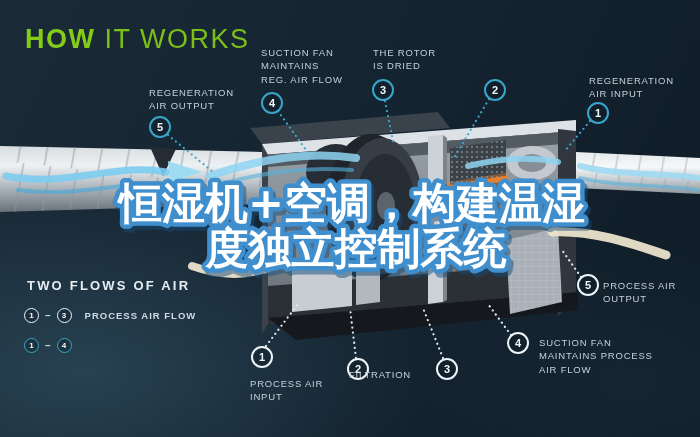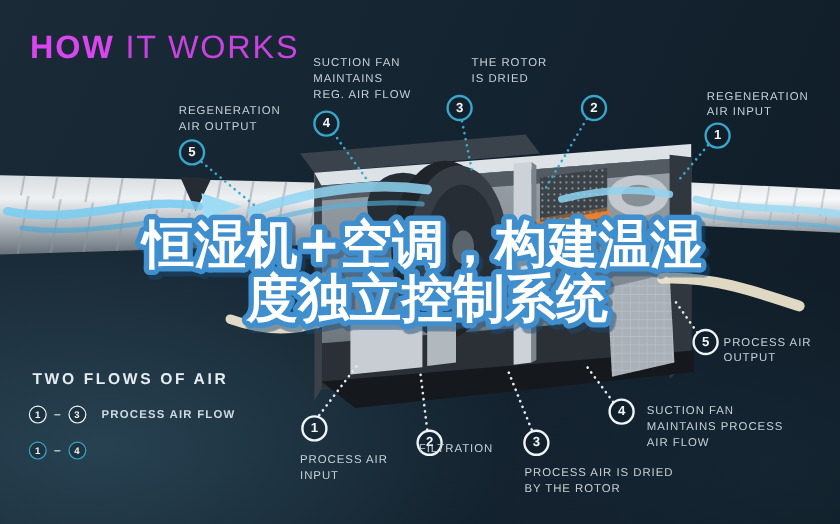--- a/index.html
+++ b/index.html
@@ -8,30 +8,30 @@
     background:
       radial-gradient(90% 75% at 12% 85%, rgba(62,104,122,.42), rgba(62,104,122,0) 55%),
       radial-gradient(70% 60% at 92% 88%, rgba(24,44,56,.55), rgba(24,44,56,0) 60%),
       linear-gradient(115deg,#1a2a37 0%,#152431 45%,#0f1c27 100%);}
   .art,.cn{position:absolute;inset:0;width:700px;height:437px;}
   .art{z-index:2;}
   .cn{z-index:6;pointer-events:none;}
   .cn-text{font-family:"DejaVu Sans",sans-serif;font-weight:700;font-size:43px;
     fill:#ffffff;stroke:#3f8ecd;stroke-width:9px;paint-order:stroke;stroke-linejoin:round;
     filter:drop-shadow(3px 4px 0 rgba(26,75,120,.5));}
-  .title{position:absolute;left:25px;top:24px;z-index:4;font-size:27px;letter-spacing:1.5px;color:#d946ef;white-space:nowrap;}
+  .title{position:absolute;left:25px;top:24px;z-index:4;font-size:27px;letter-spacing:1.5px;color:#84cc16;white-space:nowrap;}
   .t-bold{font-weight:700;}
   .t-light{font-weight:400;opacity:.92;}
   .badge{position:absolute;width:22px;height:22px;border-radius:50%;border:2px solid #eef4f7;
     box-sizing:border-box;display:flex;align-items:center;justify-content:center;
     font-size:11px;font-weight:700;color:#f2f6f9;background:rgba(12,25,35,.3);z-index:4;}
   .badge.cyan{border-color:#38a6ca;}
   .clabel{position:absolute;font-size:9.5px;line-height:1.42;font-weight:400;letter-spacing:.8px;
     color:#c5d1da;white-space:pre-line;z-index:4;}
-  .legend{position:absolute;left:24px;top:308px;width:220px;height:92px;z-index:4;}
+  .legend{position:absolute;left:24px;top:278px;width:220px;height:92px;z-index:4;}
   .legend-title{position:absolute;left:3px;top:0;font-size:13px;font-weight:700;letter-spacing:2.2px;color:#e6edf2;white-space:nowrap;}
   .legend-row{position:absolute;left:0;display:flex;align-items:center;}
   .row-process{top:30px;}
   .row-regen{top:60px;}
   .mini-badge{width:15px;height:15px;border-radius:50%;border:1.5px solid #eef4f7;box-sizing:border-box;
     display:flex;align-items:center;justify-content:center;font-size:8px;font-weight:700;color:#f2f6f9;
     background:rgba(12,25,35,.3);}
   .mini-badge.cyan{border-color:#38a6ca;}
   .legend-dash{margin:0 6px;font-size:10px;font-weight:700;color:#cdd8e0;}
   .legend-label{margin-left:13px;font-size:9.5px;font-weight:700;letter-spacing:1px;color:#cfdae2;white-space:nowrap;}
@@ -158,21 +158,21 @@
       <span>5</span>
     </div>
 
   <div class="clabel" style="left:261px;top:46px;">SUCTION FAN
 MAINTAINS
 REG. AIR FLOW</div>
   <div class="badge cyan" style="left:261px;top:92px;">
       <span>4</span>
     </div>
 
-  <div class="clabel" style="left:373px;top:46px;margin-left:20px;">THE ROTOR
+  <div class="clabel" style="left:373px;top:46px;">THE ROTOR
 IS DRIED</div>
   <div class="badge cyan" style="left:372px;top:79px;">
       <span>3</span>
     </div>
 
   <div class="badge cyan" style="left:484px;top:79px;">
       <span>2</span>
     </div>
 
   <div class="clabel" style="left:589px;top:74px;">REGENERATION
@@ -188,22 +188,20 @@
 INPUT</div>
 
   <div class="badge" style="left:347px;top:358px;">
       <span>2</span>
     </div>
   <div class="clabel" style="left:349px;top:368px;">FILTRATION</div>
 
   <div class="badge" style="left:436px;top:358px;">
       <span>3</span>
     </div>
-  <div class="clabel" style="left:437px;top:388px;">PROCESS AIR IS DRIED
-BY THE ROTOR</div>
 
   <div class="badge" style="left:507px;top:332px;">
       <span>4</span>
     </div>
   <div class="clabel" style="left:539px;top:336px;">SUCTION FAN
 MAINTAINS PROCESS
 AIR FLOW</div>
 
   <div class="badge" style="left:577px;top:274px;">
       <span>5</span>

